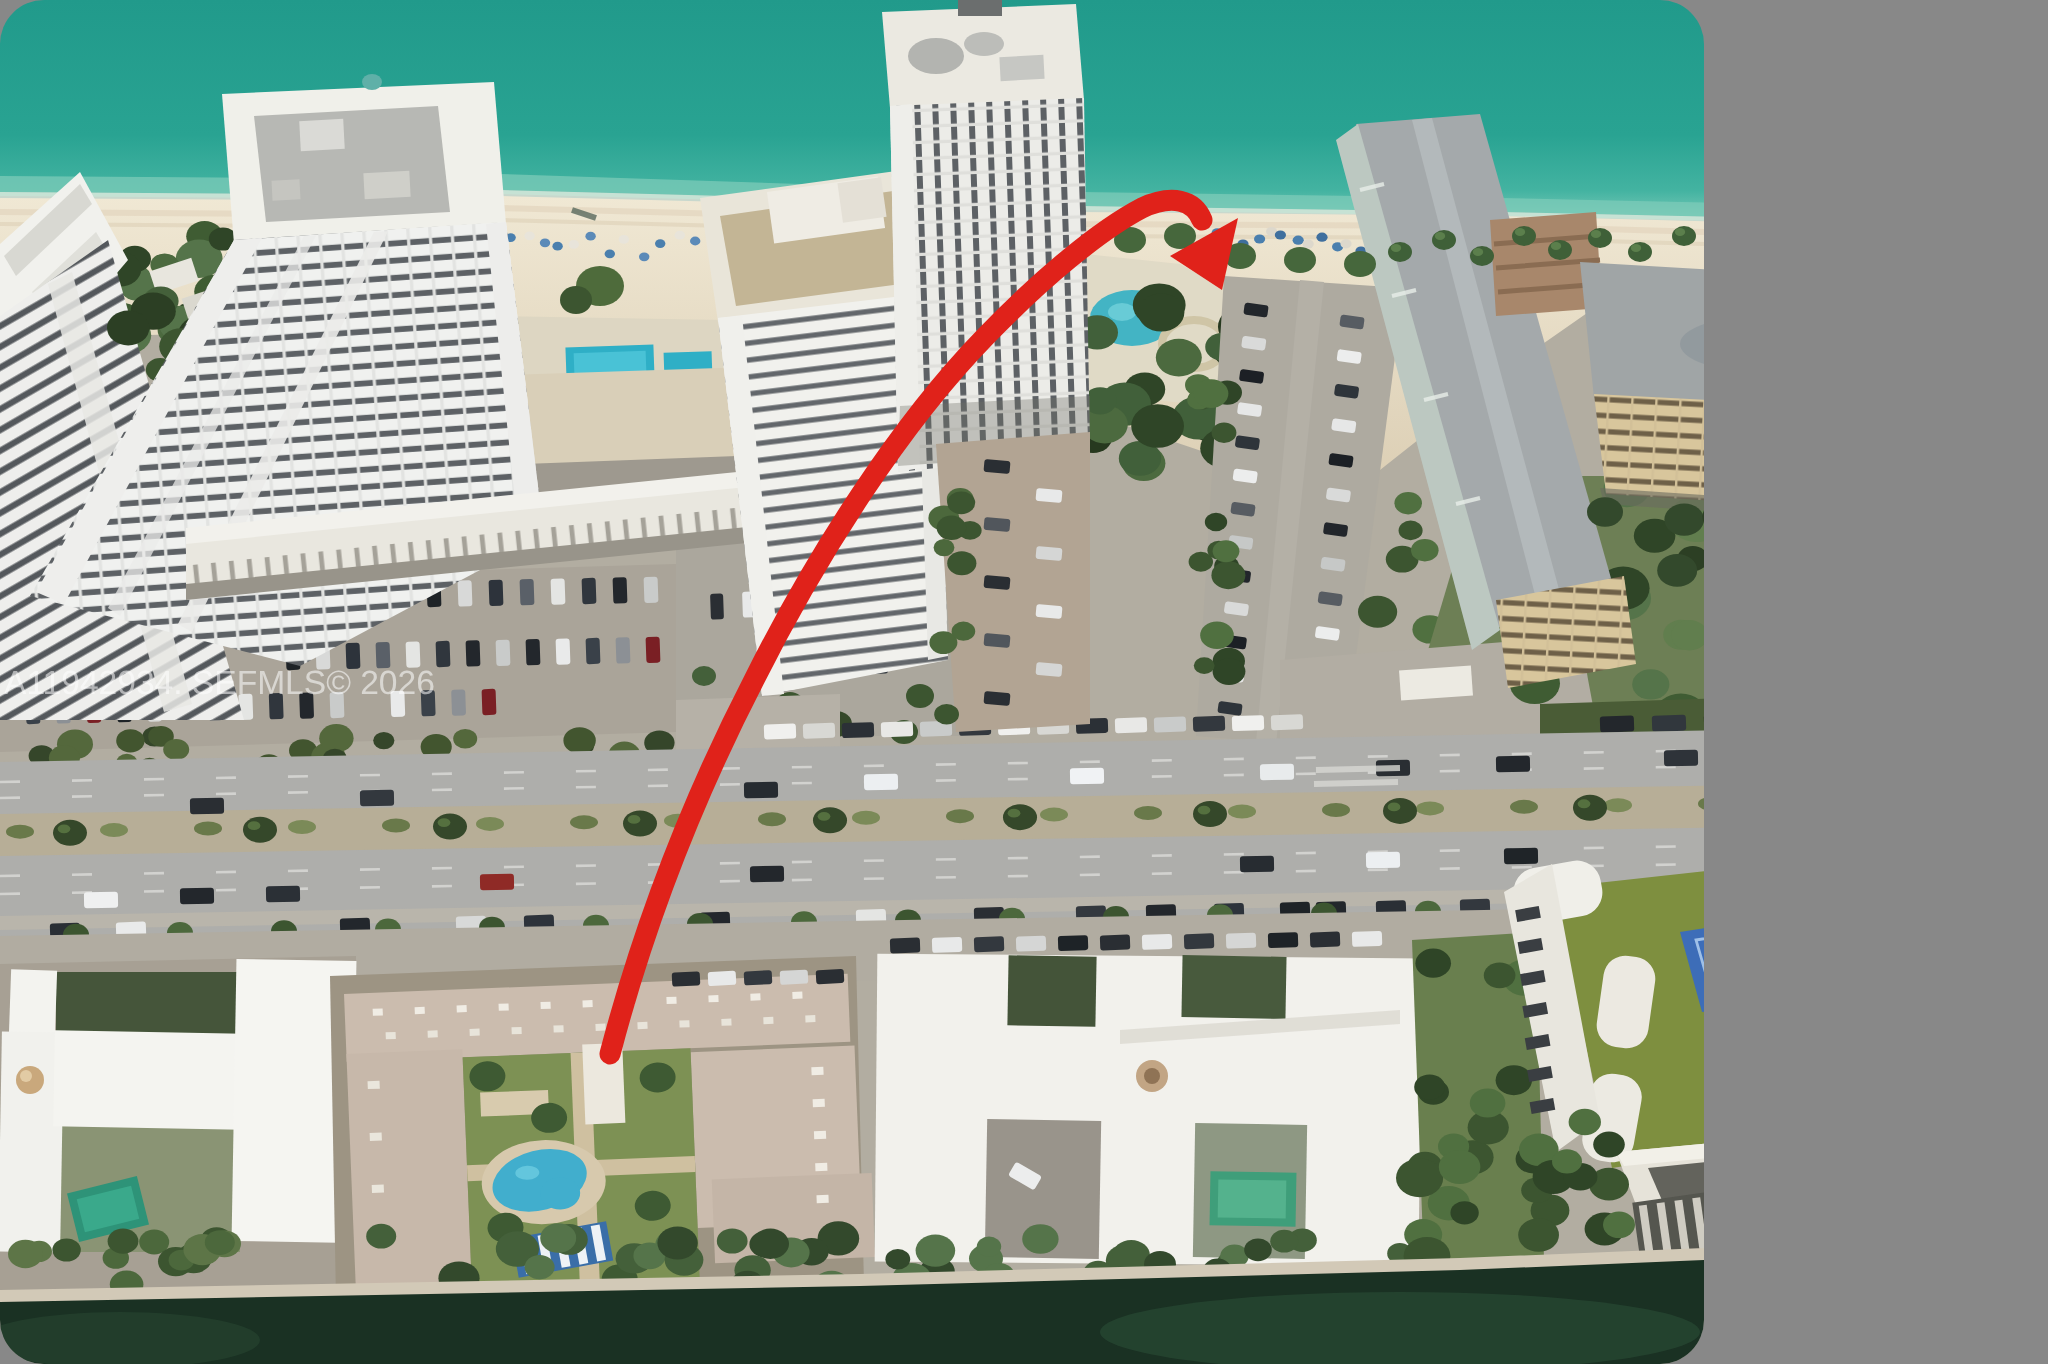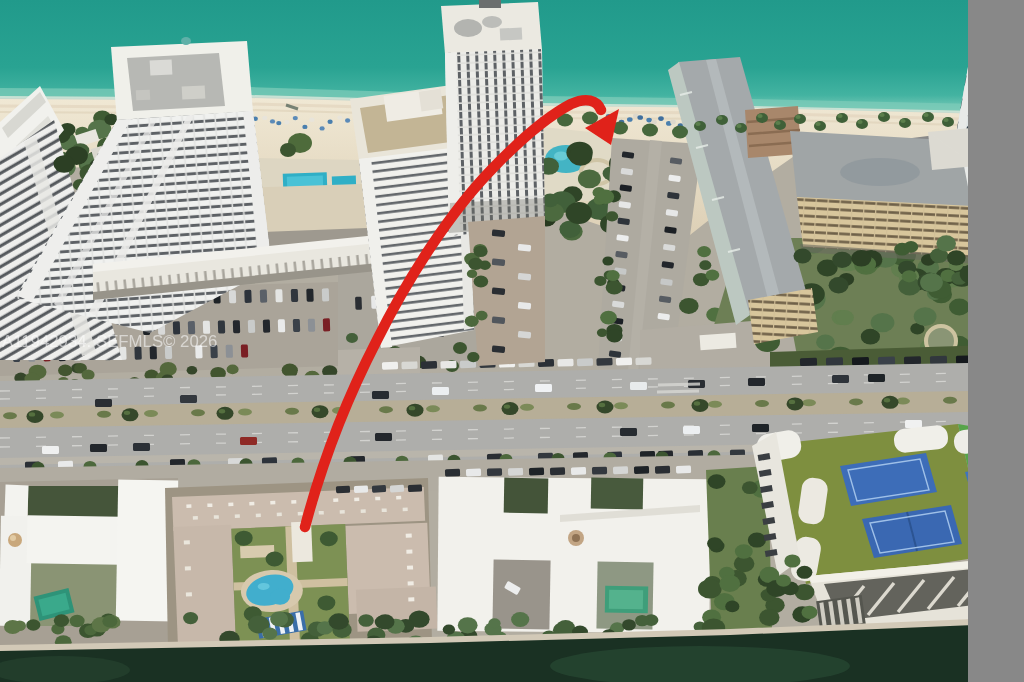--- a/index.html
+++ b/index.html
@@ -1,16 +1,16 @@
 <!DOCTYPE html>
 <html><head>
 <meta charset="utf-8">
 <style>
   html,body{margin:0;padding:0;background:#888;}
-  #stage{position:relative;width:968px;height:682px;overflow:hidden;font-family:"Liberation Sans",sans-serif;}
+  #stage{position:relative;width:852px;height:682px;overflow:hidden;font-family:"Liberation Sans",sans-serif;border-radius:22px;}
 </style>
 </head>
 <body>
 <div id="stage">
 <svg width="1024" height="682" viewBox="0 0 1024 682">
 <defs>
   <linearGradient id="oceanG" x1="0" y1="0" x2="0" y2="1">
     <stop offset="0" stop-color="#219a8b"></stop>
     <stop offset="0.6" stop-color="#29a392"></stop>
     <stop offset="0.85" stop-color="#43b3a1"></stop>

